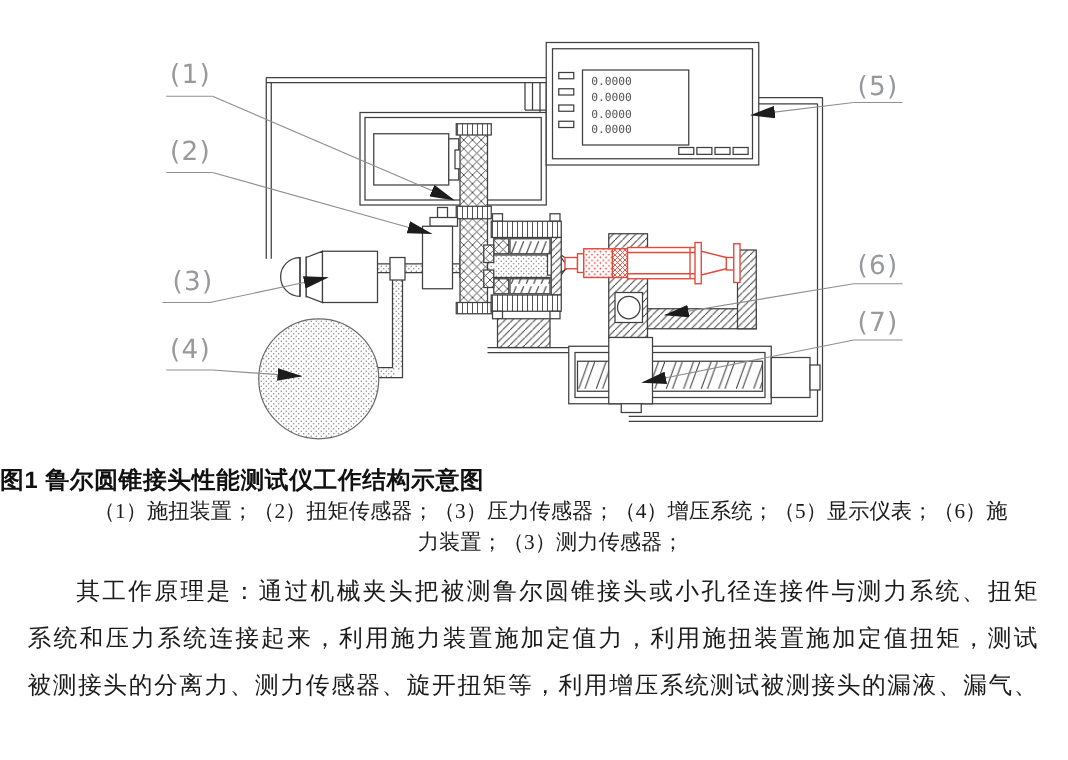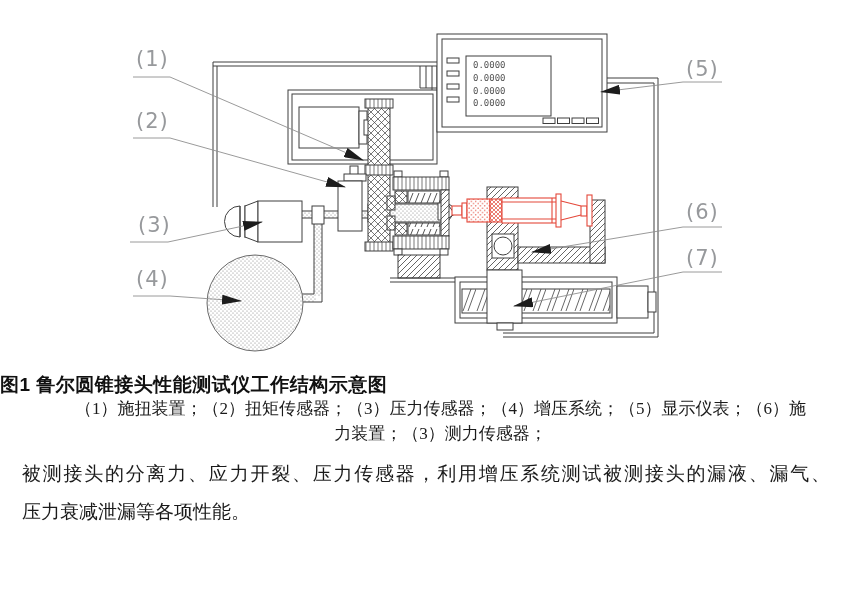--- a/index.html
+++ b/index.html
@@ -213,17 +213,18 @@
       <text class="callout" x="686" y="219">(6)</text>
       <text class="callout" x="686" y="265">(7)</text>
     </g>
   </svg>
 
   <div class="caption-title">图1 鲁尔圆锥接头性能测试仪工作结构示意图</div>
   <div class="parts-line">（1）施扭装置；（2）扭矩传感器；（3）压力传感器；（4）增压系统；（5）显示仪表；（6）施</div>
   <div class="parts-line">力装置；（3）测力传感器；</div>
 
   <div class="body-text">
-    <div class="body-line">被测接头的分离力、应力开裂、压力传感器，利用增压系统测试被测接头的漏液、漏气、</div>
-    <div class="body-line last">压力衰减泄漏等各项性能。</div>
+    <div class="body-line indent">其工作原理是：通过机械夹头把被测鲁尔圆锥接头或小孔径连接件与测力系统、扭矩</div>
+    <div class="body-line">系统和压力系统连接起来，利用施力装置施加定值力，利用施扭装置施加定值扭矩，测试</div>
+    <div class="body-line">被测接头的分离力、测力传感器、旋开扭矩等，利用增压系统测试被测接头的漏液、漏气、</div>
   </div>
 
 </div>
 
 </body></html>

